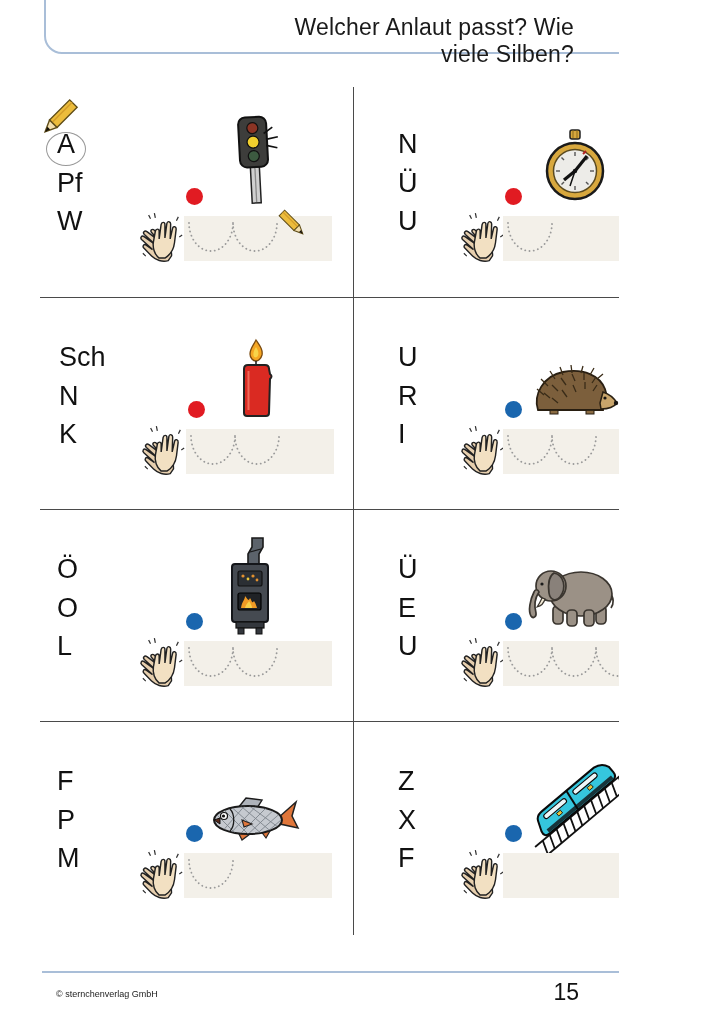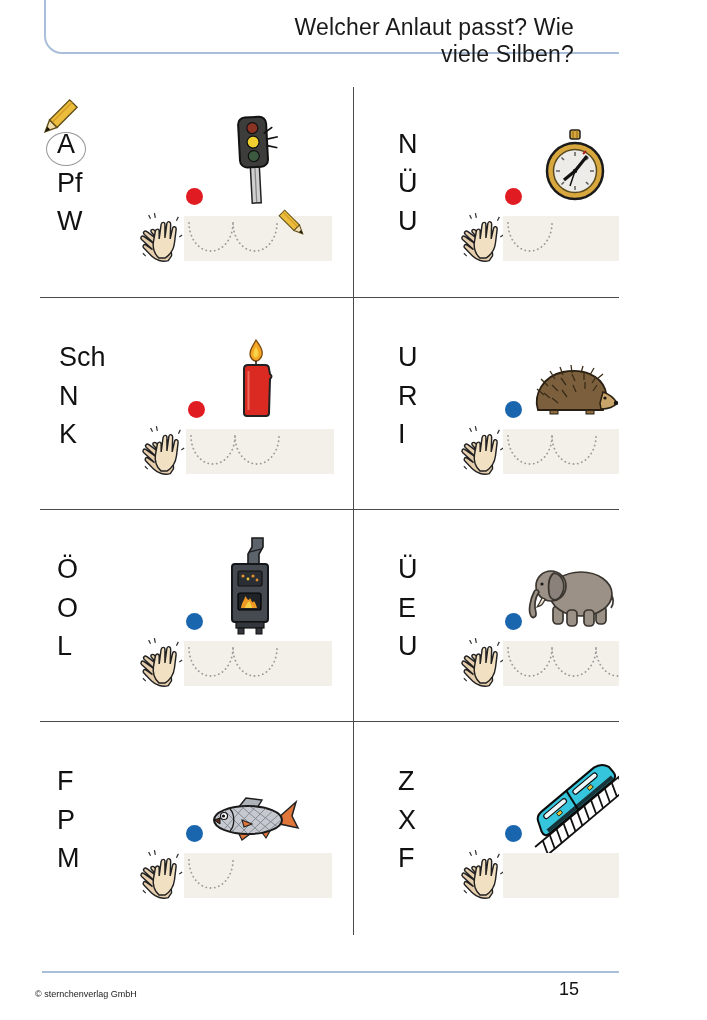--- a/index.html
+++ b/index.html
@@ -5,22 +5,22 @@
   html,body{margin:0;padding:0;background:#fff;}
   .page{position:relative;width:619px;height:1020px;background:#fff;overflow:hidden;
         font-family:"Liberation Sans",sans-serif;color:#111;}
   svg{overflow:visible;display:block;}
   
   .frame{position:absolute;left:44px;top:-42px;right:-8px;height:92px;
          border:2.5px solid #a9bed8;border-radius:0 0 0 18px;background:transparent;}
   .title{position:absolute;top:14px;left:280px;right:45px;text-align:right;
          font-size:23px;letter-spacing:.2px;color:#1a1a1a;}
   .footline{position:absolute;left:42px;right:-8px;top:971px;border-top:2.5px solid #a9bed8;}
-  .copyright{position:absolute;left:35px;top:989px;font-size:9px;color:#222;}
-  .pagenum{position:absolute;right:40px;top:979px;font-size:18px;color:#111;}
+  .copyright{position:absolute;left:56px;top:989px;font-size:9px;color:#222;}
+  .pagenum{position:absolute;right:40px;top:979px;font-size:23px;color:#111;}
   
   .vline{position:absolute;left:353px;top:87px;width:1.4px;height:848px;background:#4a4a4a;}
   .hline{position:absolute;left:40px;width:628px;height:1.4px;background:#4a4a4a;}
   
   .cell{position:absolute;width:313px;height:212px;}
   .letters{position:absolute;left:17px;top:40px;}
   .cell.right .letters{left:44px;}
   .letter{display:block;font-size:27px;line-height:38.5px;color:#111;}
   .dot{position:absolute;left:146px;top:103px;width:17px;height:17px;border-radius:50%;}
   .cell.right .dot{left:151px;}

